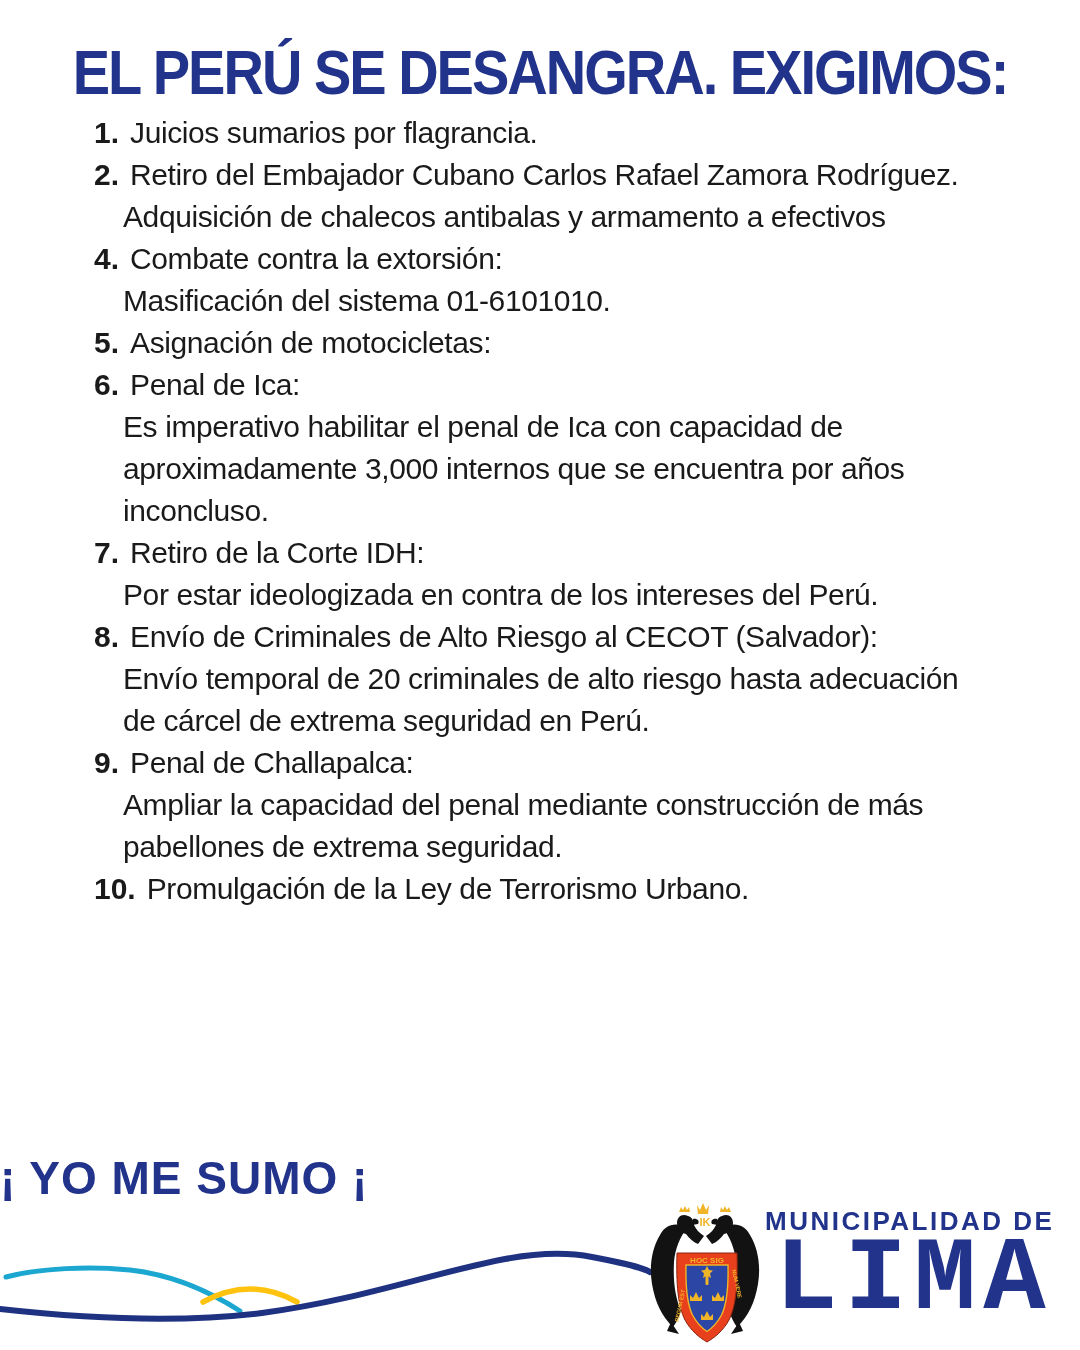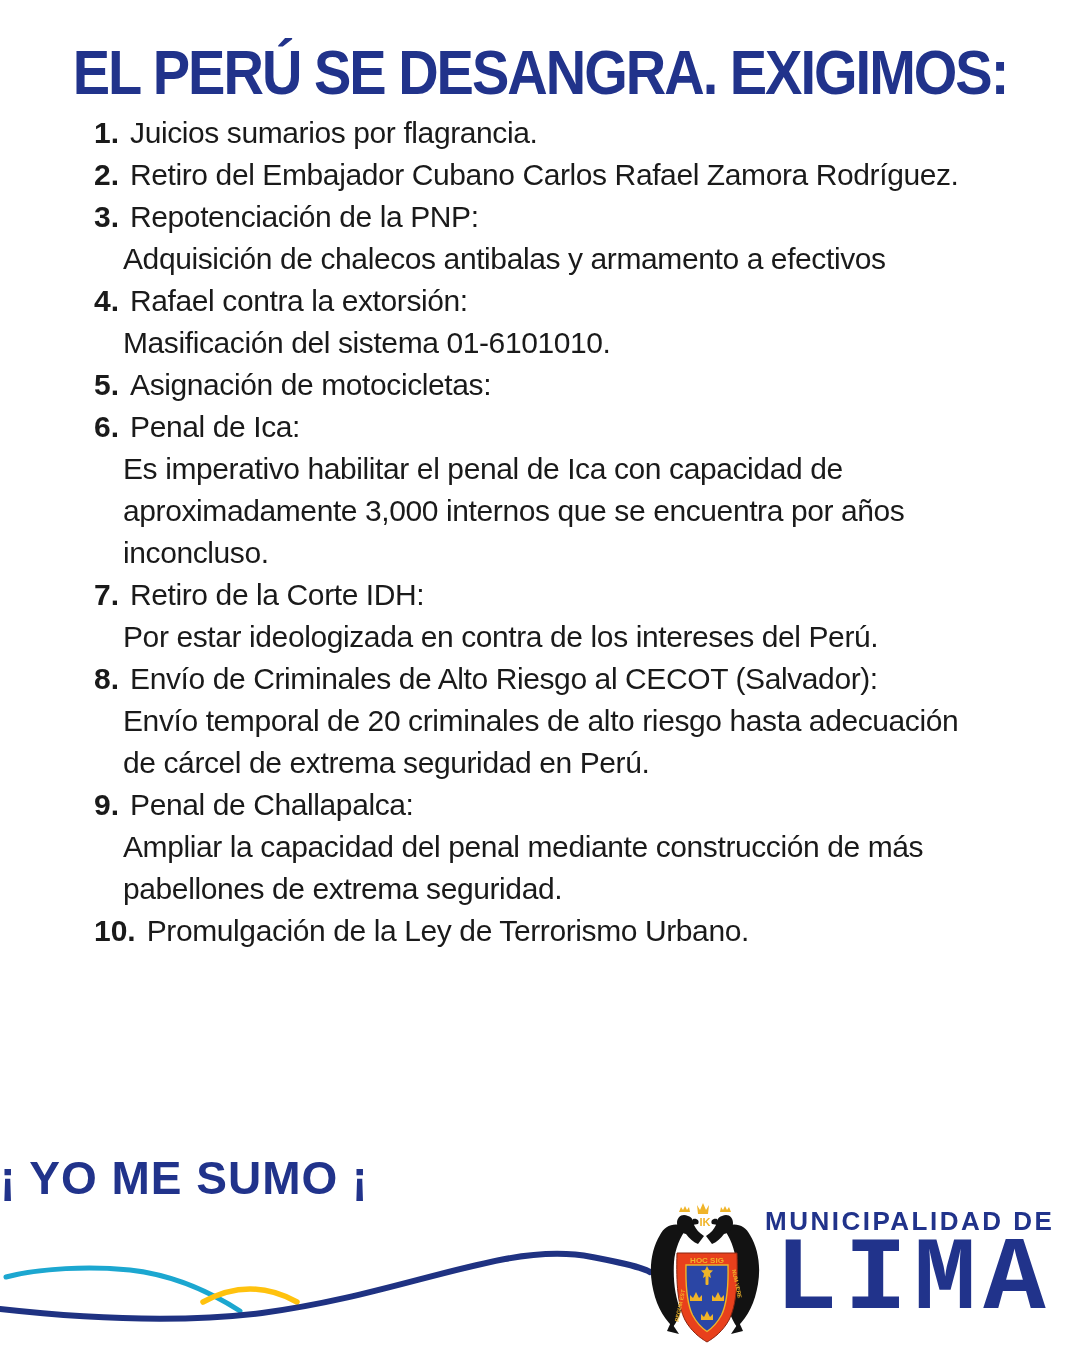--- a/index.html
+++ b/index.html
@@ -52,23 +52,22 @@
 </head>
 <body>
 
 <div class="page">
 
   <div class="title">EL PERÚ SE DESANGRA. EXIGIMOS:</div>
 
   <div class="list">
       <div class="line"><span class="num">1.</span><span>Juicios sumarios por flagrancia.</span></div>
       <div class="line"><span class="num">2.</span><span>Retiro del Embajador Cubano Carlos Rafael Zamora Rodríguez.</span></div>
-      <div class="line"><span class="num">3.</span><span>Repotenciación de la PNP:</span></div>
       <div class="line cont"><span>Adquisición de chalecos antibalas y armamento a efectivos</span></div>
-      <div class="line"><span class="num">4.</span><span>Rafael contra la extorsión:</span></div>
+      <div class="line"><span class="num">4.</span><span>Combate contra la extorsión:</span></div>
       <div class="line cont"><span>Masificación del sistema 01-6101010.</span></div>
       <div class="line"><span class="num">5.</span><span>Asignación de motocicletas:</span></div>
       <div class="line"><span class="num">6.</span><span>Penal de Ica:</span></div>
       <div class="line cont"><span>Es imperativo habilitar el penal de Ica con capacidad de</span></div>
       <div class="line cont"><span>aproximadamente 3,000 internos que se encuentra por años</span></div>
       <div class="line cont"><span>inconcluso.</span></div>
       <div class="line"><span class="num">7.</span><span>Retiro de la Corte IDH:</span></div>
       <div class="line cont"><span>Por estar ideologizada en contra de los intereses del Perú.</span></div>
       <div class="line"><span class="num">8.</span><span>Envío de Criminales de Alto Riesgo al CECOT (Salvador):</span></div>
       <div class="line cont"><span>Envío temporal de 20 criminales de alto riesgo hasta adecuación</span></div>

